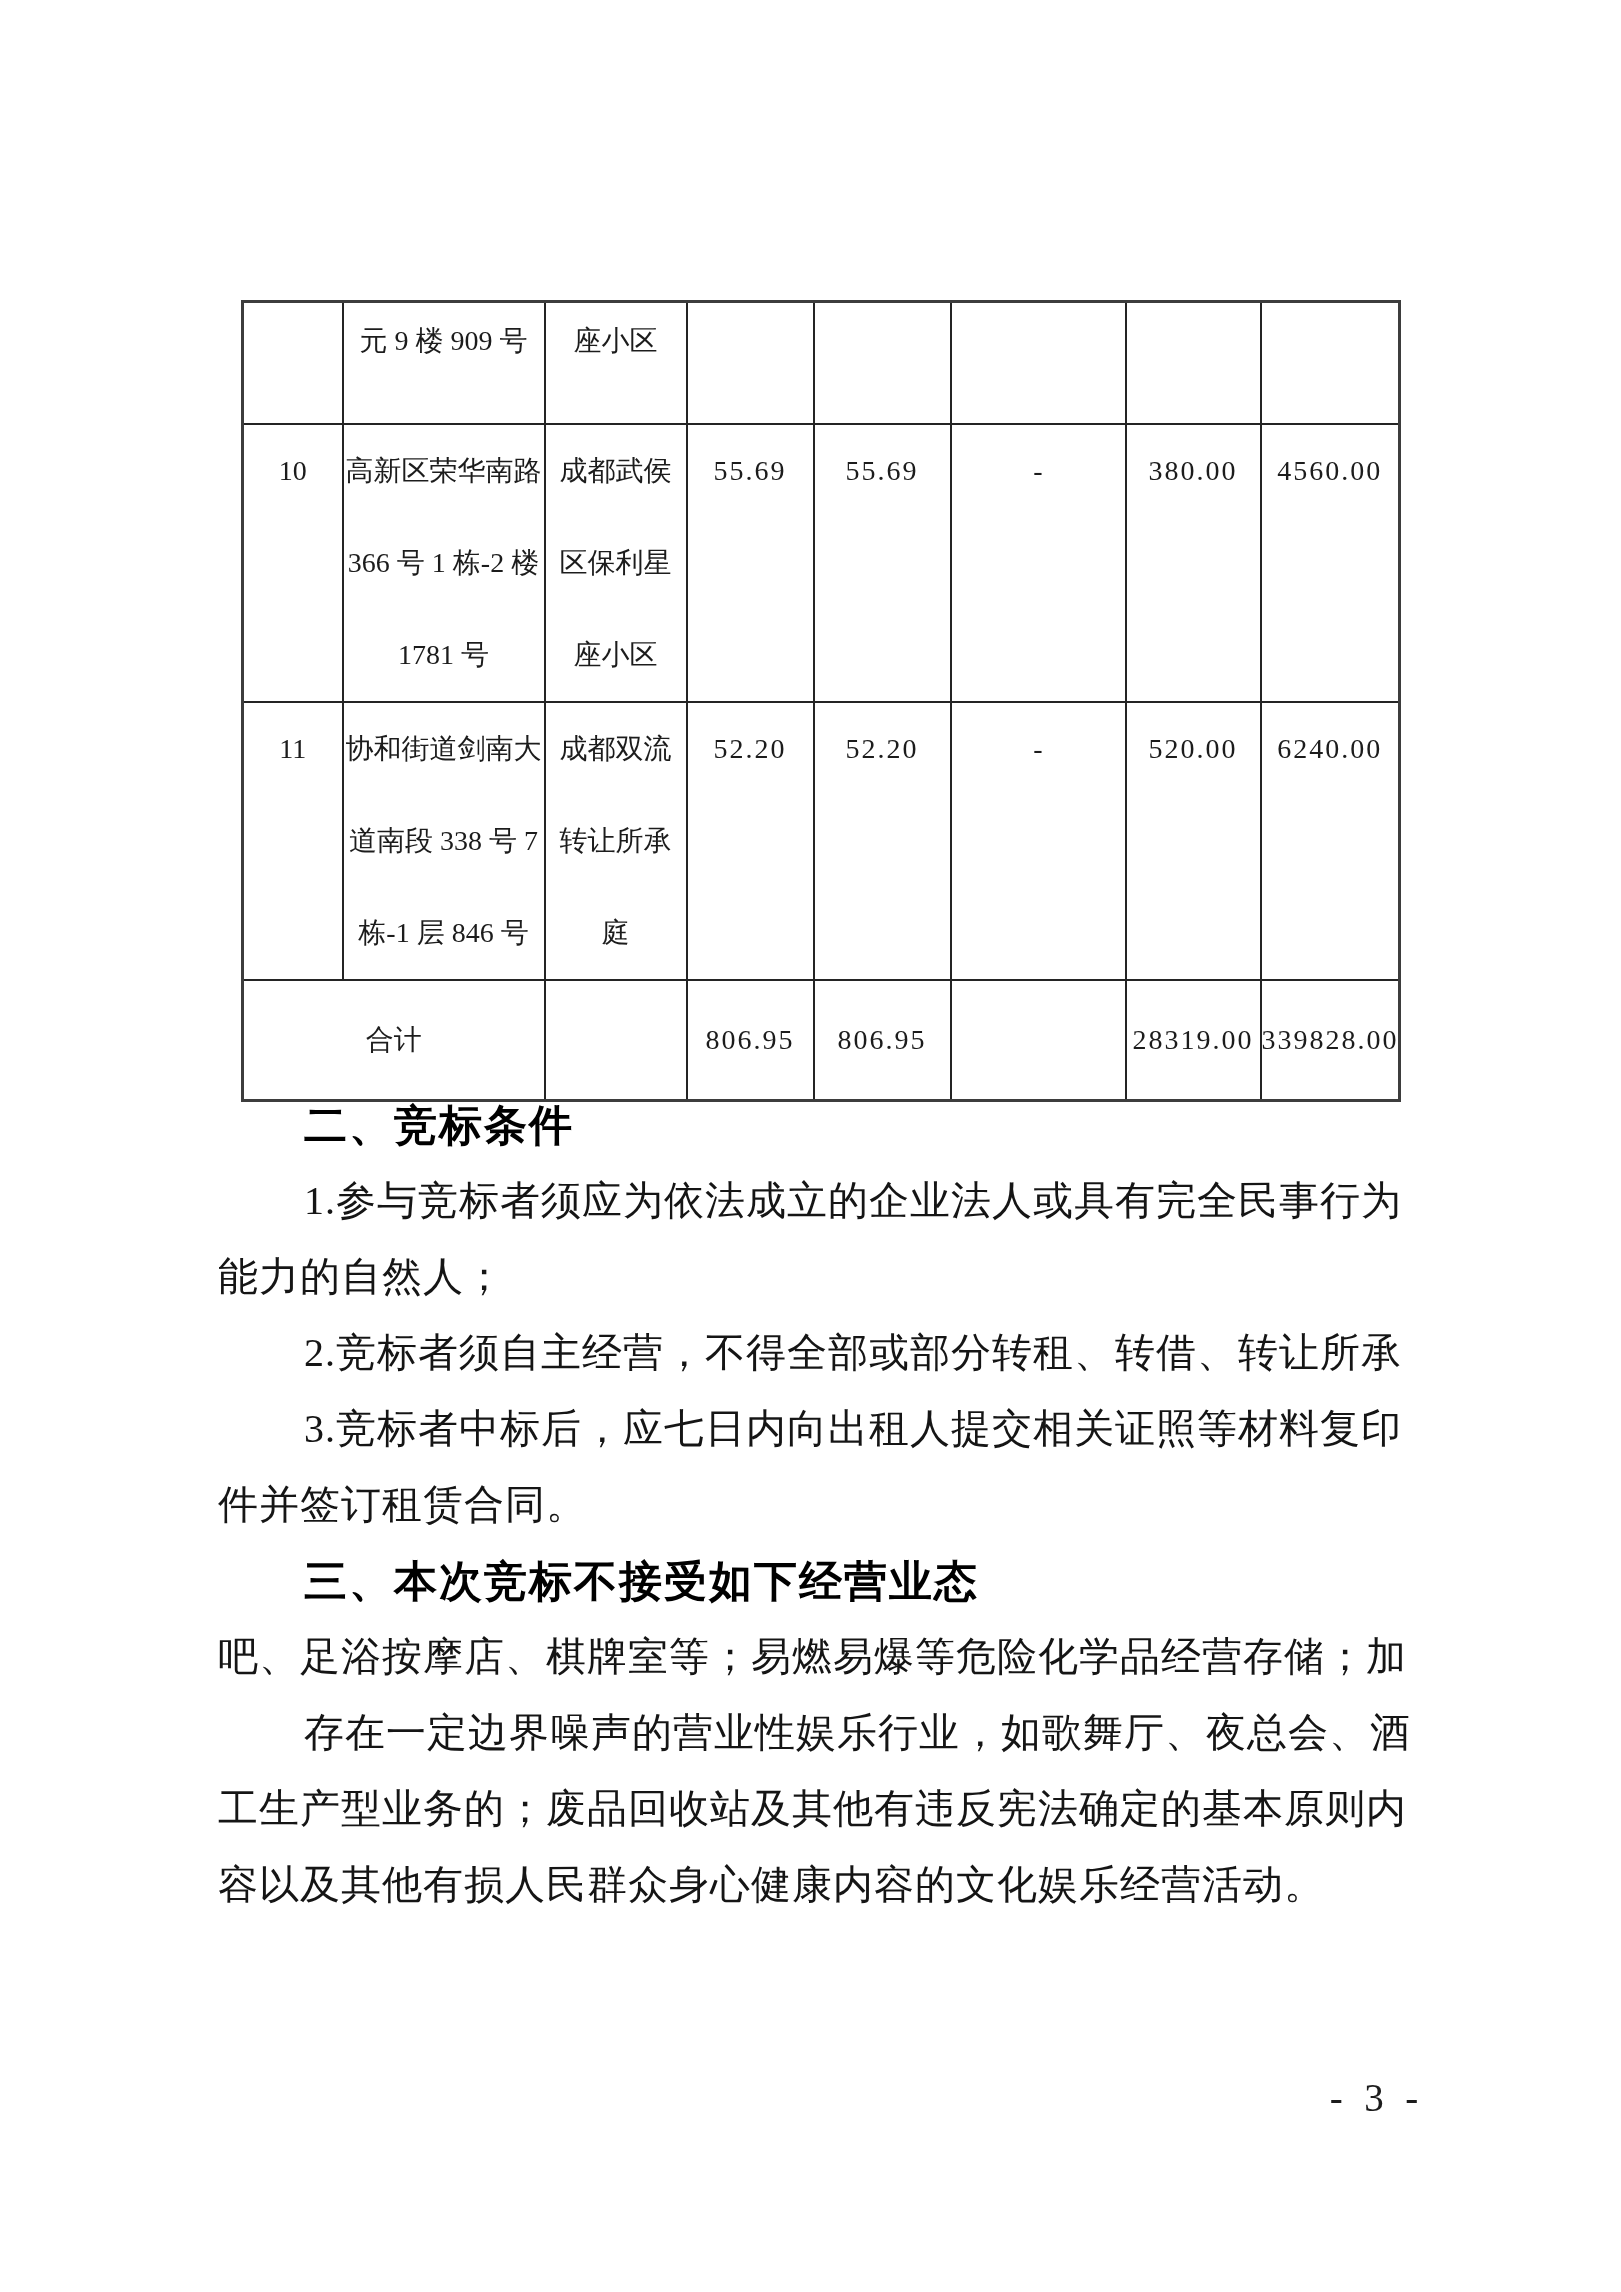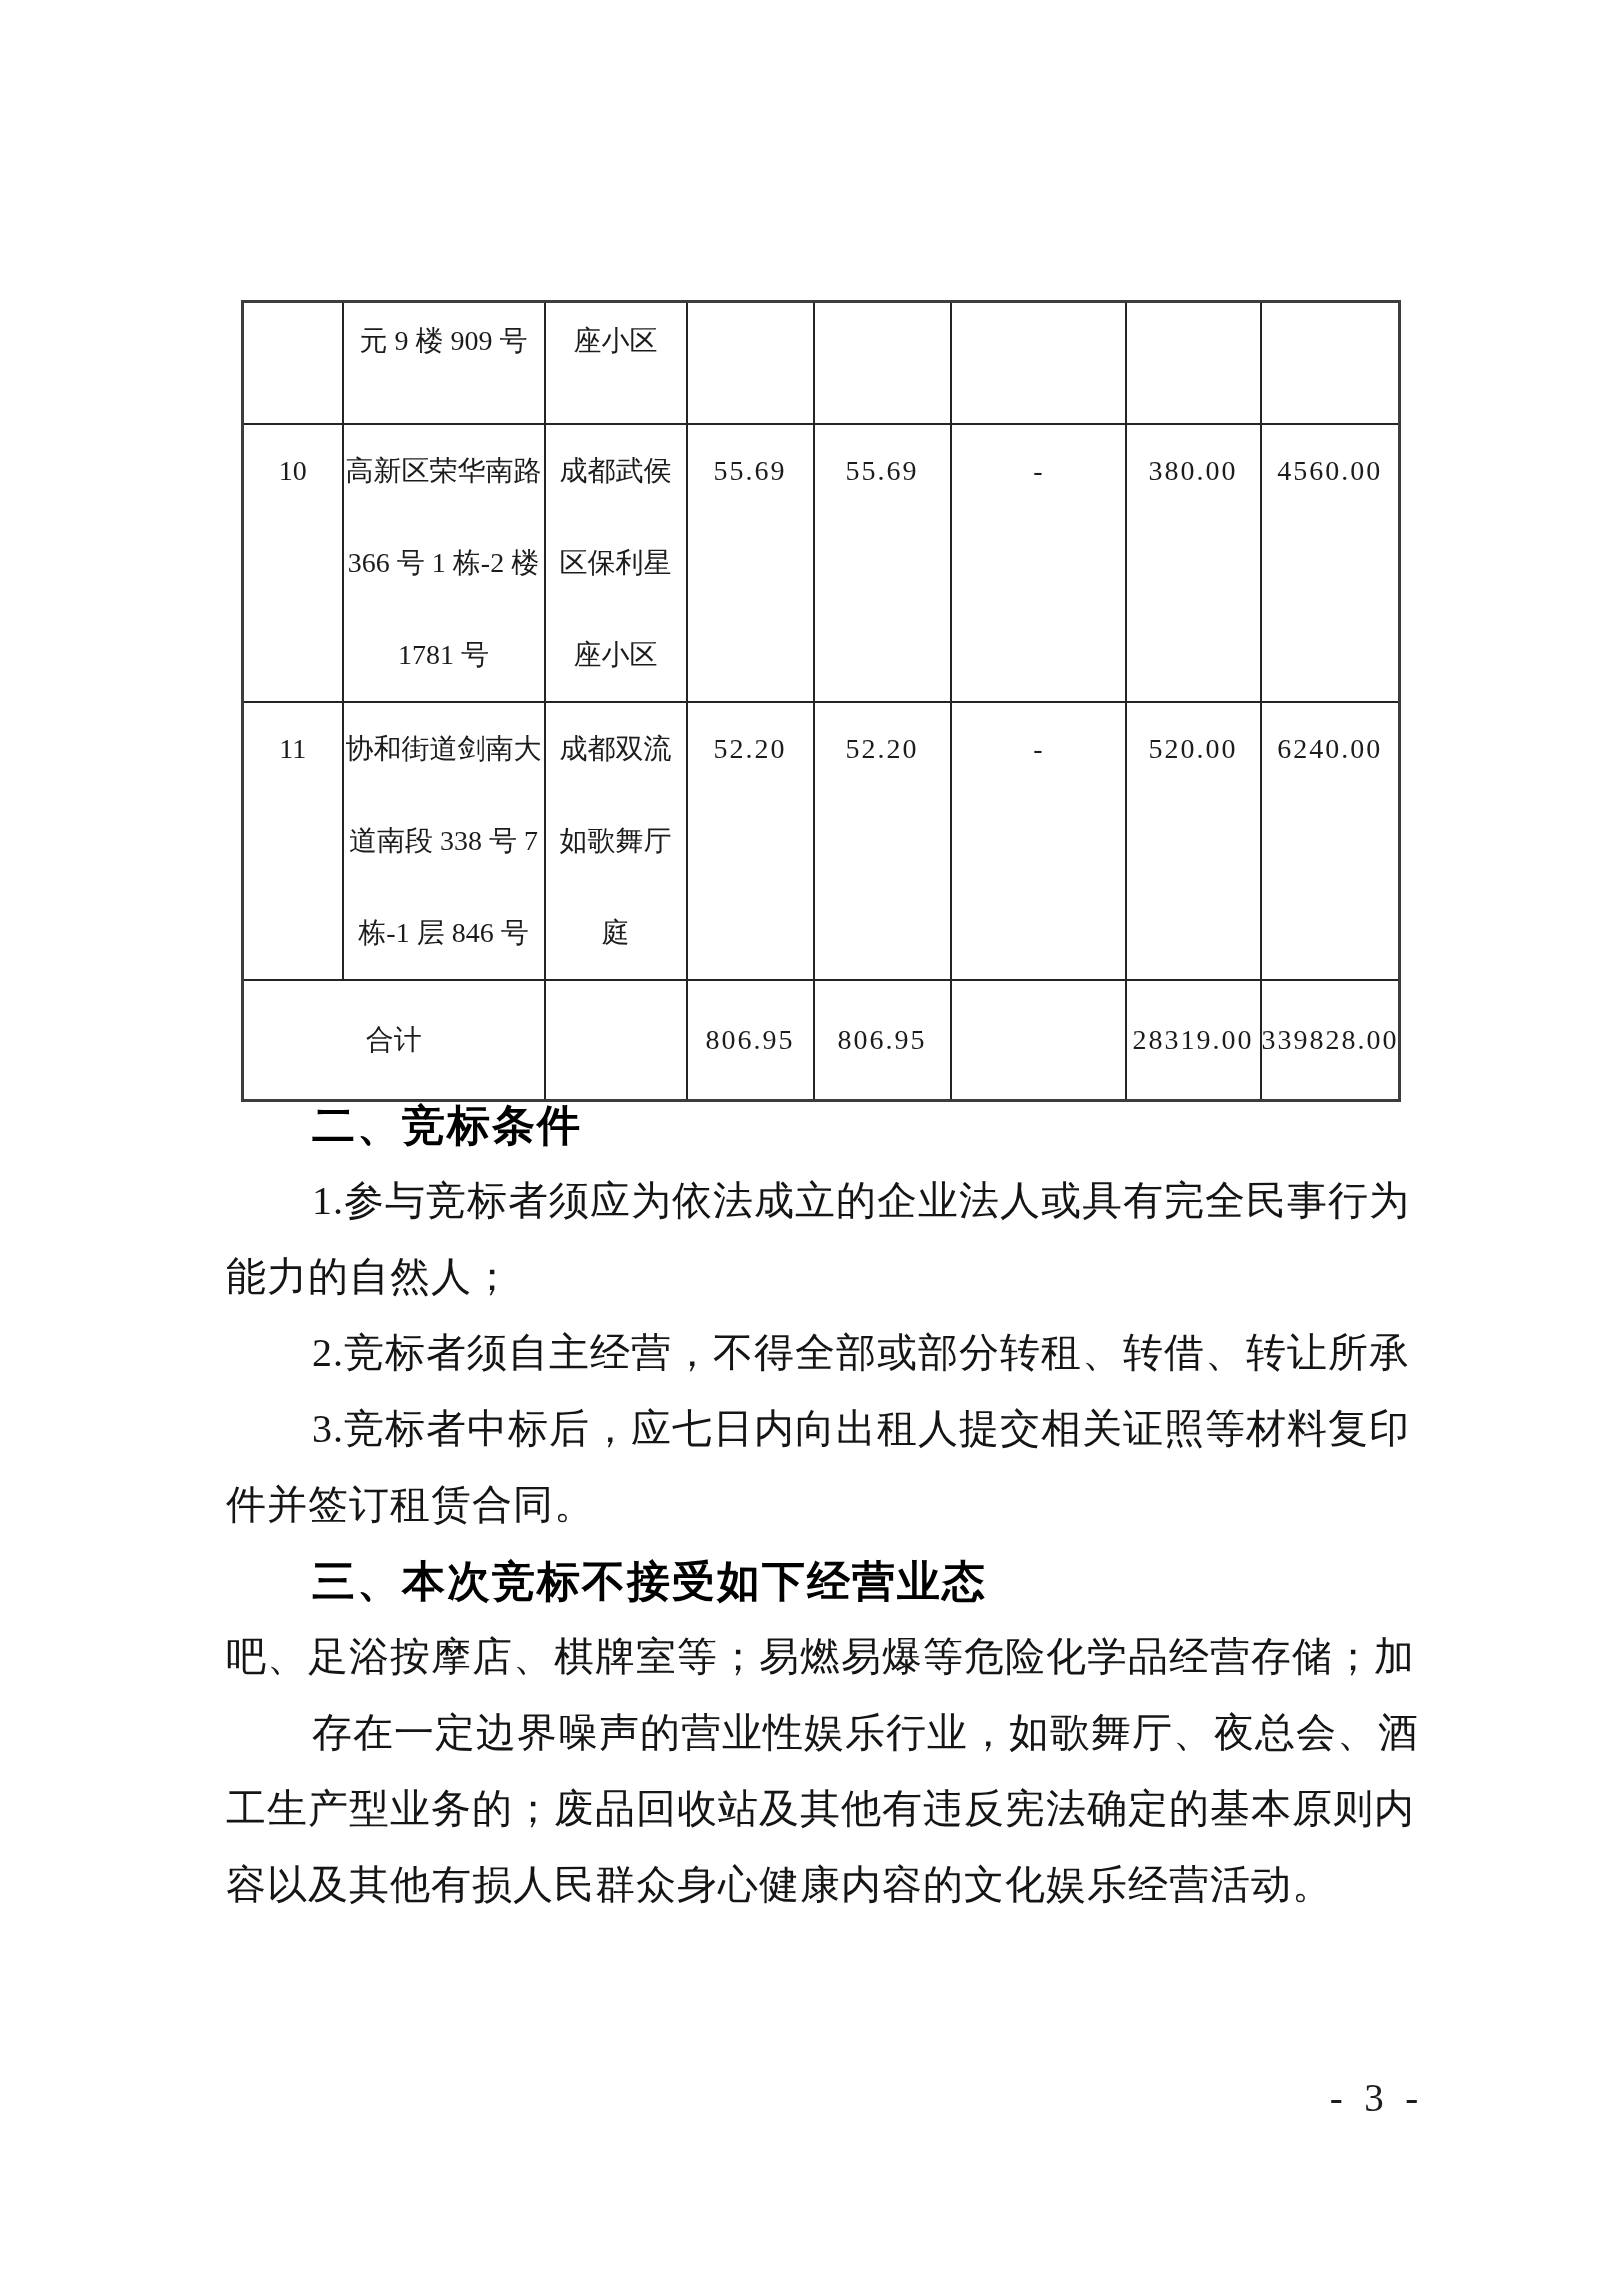--- a/index.html
+++ b/index.html
@@ -62,21 +62,20 @@
     top: 1087px;
     width: 1192px;
   }
   .tline {
     height: 76px;
     line-height: 76px;
     font-size: 40px;
     letter-spacing: 1px;
     white-space: nowrap;
     color: #151515;
-    margin-left: 8px;
   }
   .tline.indent {
     padding-left: 86px;
   }
   .tline.heading {
     font-family: "Liberation Sans", "DejaVu Sans", sans-serif;
     font-weight: bold;
     font-size: 43px;
     letter-spacing: 2px;
     color: #000000;
@@ -156,21 +155,21 @@
           <td>
               <div class="ln">11</div>
             </td>
           <td>
             <div class="ln">协和街道剑南大</div>
             <div class="ln">道南段 338 号 7</div>
             <div class="ln">栋-1 层 846 号</div>
           </td>
           <td>
             <div class="ln">成都双流</div>
-            <div class="ln">如歌舞厅</div>
+            <div class="ln">转让所承</div>
             <div class="ln">庭</div>
           </td>
           <td class="num">52.20</td>
           <td class="num">52.20</td>
           <td>-</td>
           <td class="num">520.00</td>
           <td class="num">6240.00</td>
         </tr>
 
         <tr class="row-sum" style="height:121px">

